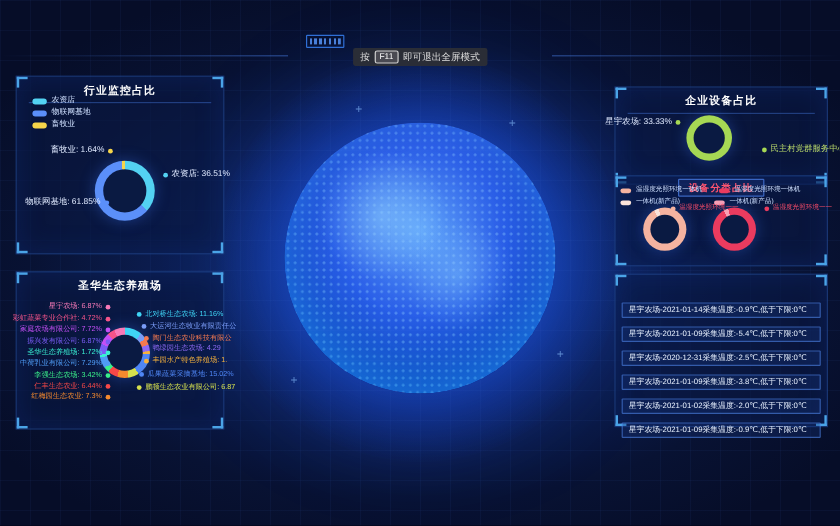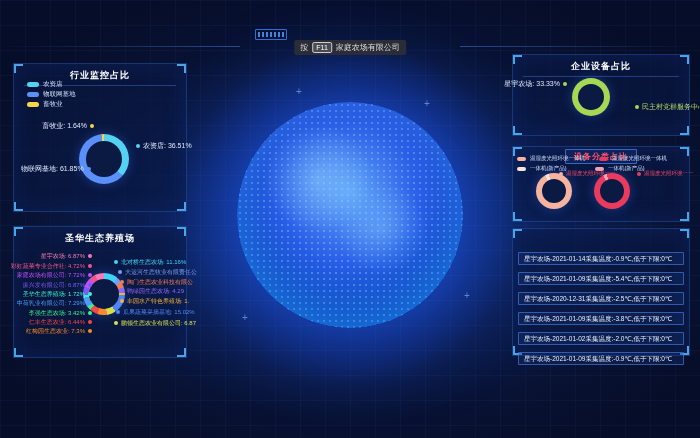--- a/index.html
+++ b/index.html
@@ -83,21 +83,21 @@
   <span class="sparkle" style="left:464px;top:290px;">+</span>
 
   <div class="hline l"></div>
   <div class="hline r"></div>
   <div class="logo">
       <i></i>
     </div>
   <div class="tip">
     <span>按</span>
     <span class="key">F11</span>
-    <span>家庭农场有限公司</span>
+    <span>即可退出全屏模式</span>
   </div>
 
   <div class="panel" style="left:13px;top:63px;width:172px;height:147px;">
     <div class="panel-title">行业监控占比</div>
     <div class="divider"></div>
     <div class="legend-row" style="left:13px;top:17px;">
       <span class="swatch" style="background: rgb(83, 210, 242);"></span>
       <span>农资店</span>
     </div>
     <div class="legend-row" style="left:13px;top:27px;">
@@ -189,21 +189,21 @@
     <div class="lbl s" style="left:102px;top:82px;">
         <span class="dot" style="background: rgb(79, 134, 245);"></span>
         <span style="color: rgb(79, 134, 245);">瓜果蔬菜采摘基地: 15.02%</span>
       </div>
     <div class="lbl s" style="left:100px;top:93px;">
         <span class="dot" style="background: rgb(214, 224, 78);"></span>
         <span style="color: rgb(214, 224, 78);">鹏顿生态农业有限公司: 6.87</span>
       </div>
   </div>
 
-  <div class="panel" style="left:512px;top:54px;width:176px;height:80px;">
+  <div class="panel" style="left:512px;top:72px;width:176px;height:80px;">
     <div class="panel-title">企业设备占比</div>
     <div class="divider"></div>
     <div class="donut" style="left: 59px; top: 23px; width: 38px; height: 38px; background: conic-gradient(rgb(166, 216, 84) 0%, rgb(166, 216, 84) 33.33%, rgb(166, 216, 84) 33.33%, rgb(166, 216, 84) 100%);">
       <i class="hole" style="width:68%;height:68%;"></i>
     </div>
     <div class="lbl" style="right:122px;top:25px;">
       <span style="color: rgb(223, 233, 255);">星宇农场: 33.33%</span>
       <span class="dot" style="background: rgb(166, 216, 84);"></span>
     </div>
     <div class="lbl" style="left:122px;top:48px;">

